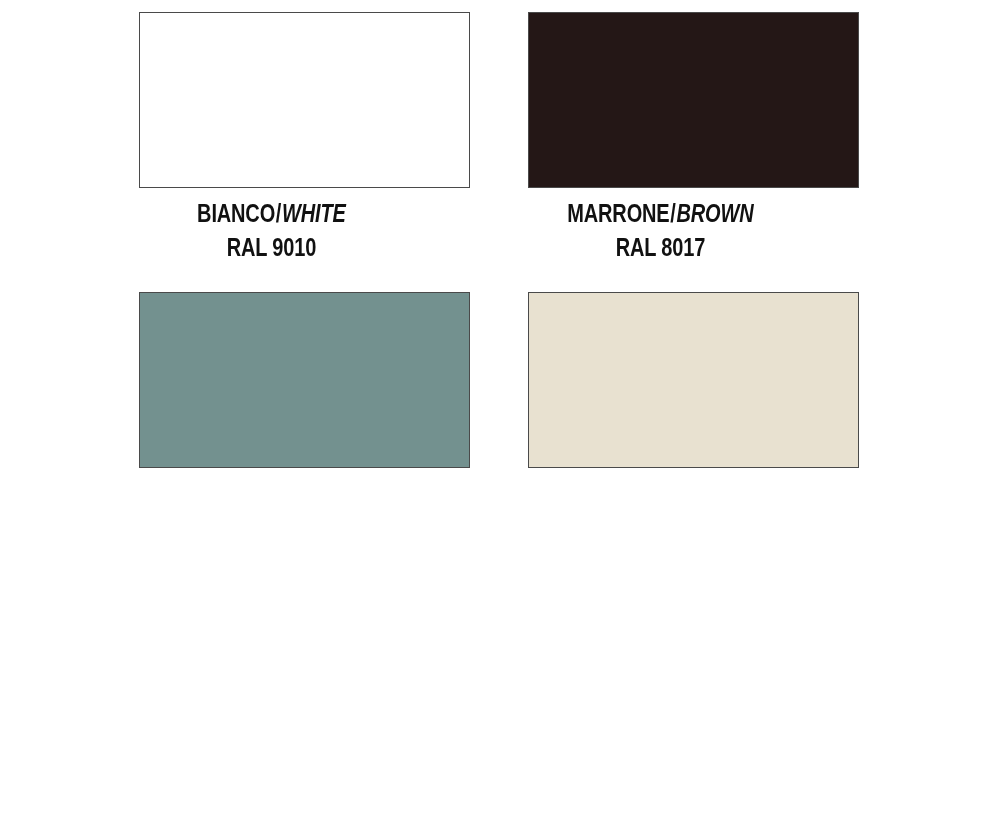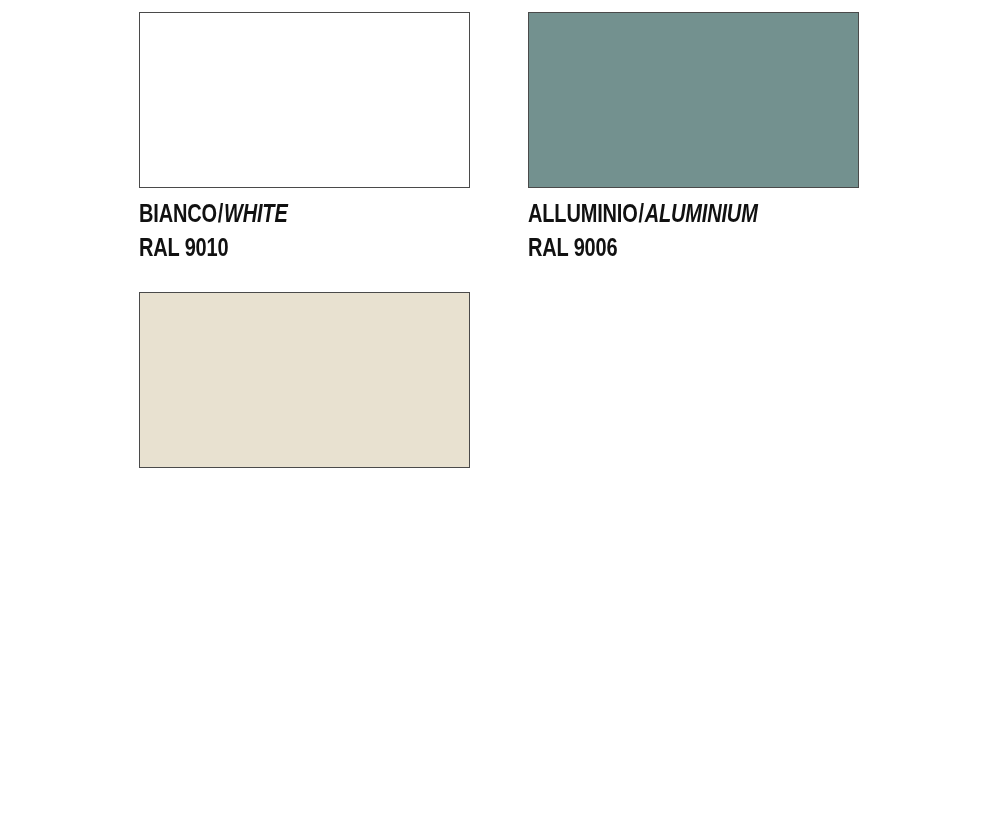--- a/index.html
+++ b/index.html
@@ -36,20 +36,21 @@
     width: 331px;
     height: 176px;
     box-sizing: border-box;
     border: 1.5px solid #4a4a4a;
   }
 
   .swatch-caption {
     margin-top: 11px;
     color: #111111;
     line-height: 1.18;
+    text-align: center;
   }
 
   .caption-line {
     display: block;
     white-space: nowrap;
     font-size: 25px;
     font-weight: 700;
     letter-spacing: -0.2px;
     transform: scaleX(0.80);
     transform-origin: left center;
@@ -78,29 +79,32 @@
     <div class="swatch-chip" style="background-color: rgb(255, 255, 255); border-color: rgb(74, 74, 74);"></div>
     <div class="swatch-caption">
       <span class="caption-line">
         <span class="name-it">BIANCO</span><span class="name-sep">/</span><span class="name-en">WHITE</span>
       </span>
       <span class="caption-line ral-line">RAL 9010</span>
     </div>
   </div>
 
 
+  <div class="swatch-cell">
+    <div class="swatch-chip" style="background-color: rgb(36, 23, 22); border-color: rgb(74, 74, 74);"></div>
+    <div class="swatch-caption">
+      <span class="caption-line">
+        <span class="name-it">MARRONE</span><span class="name-sep">/</span><span class="name-en">BROWN</span>
+      </span>
+      <span class="caption-line ral-line">RAL 8017</span>
+    </div>
+  </div>
 
 
   <div class="swatch-cell">
     <div class="swatch-chip" style="background-color: rgb(115, 145, 143); border-color: rgb(74, 74, 74);"></div>
-    <div class="swatch-caption">
-      <span class="caption-line">
-        <span class="name-it">ALLUMINIO</span><span class="name-sep">/</span><span class="name-en">ALUMINIUM</span>
-      </span>
-      <span class="caption-line ral-line">RAL 9006</span>
-    </div>
   </div>
 
   <div class="swatch-cell">
     <div class="swatch-chip" style="background-color: rgb(232, 225, 208); border-color: rgb(74, 74, 74);"></div>
   </div>
 
 </div>
 
 </body></html>

